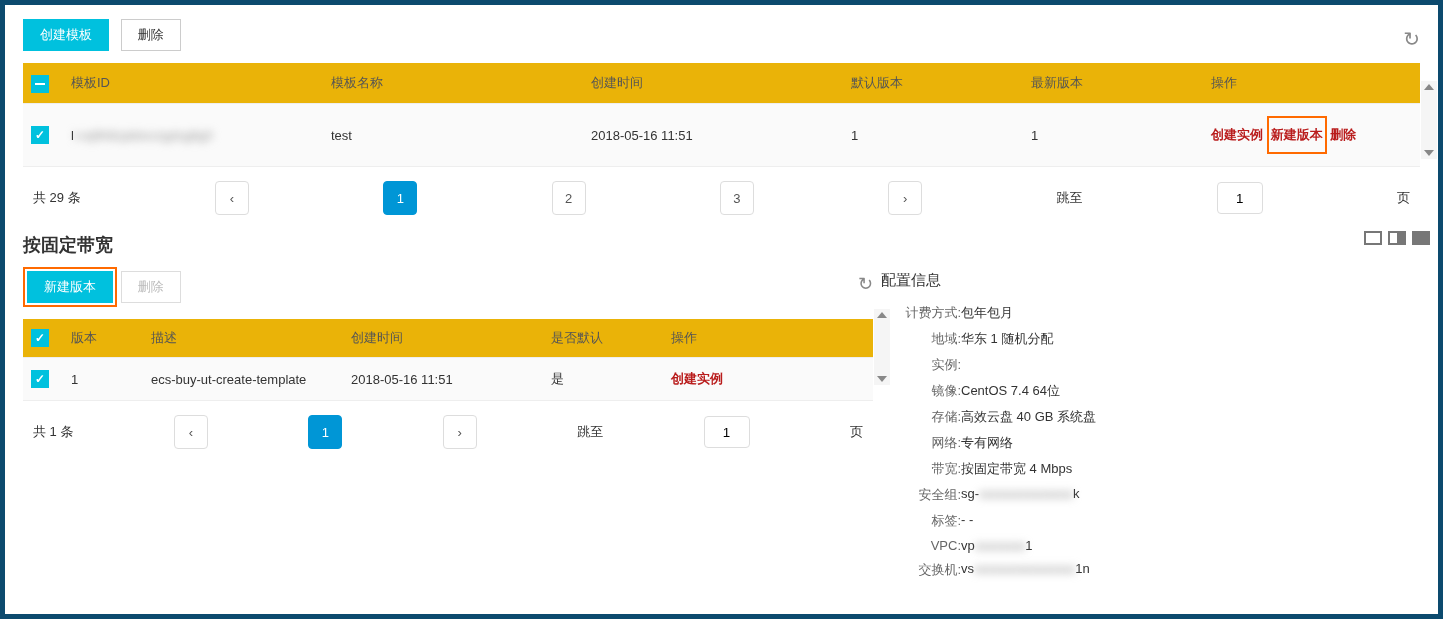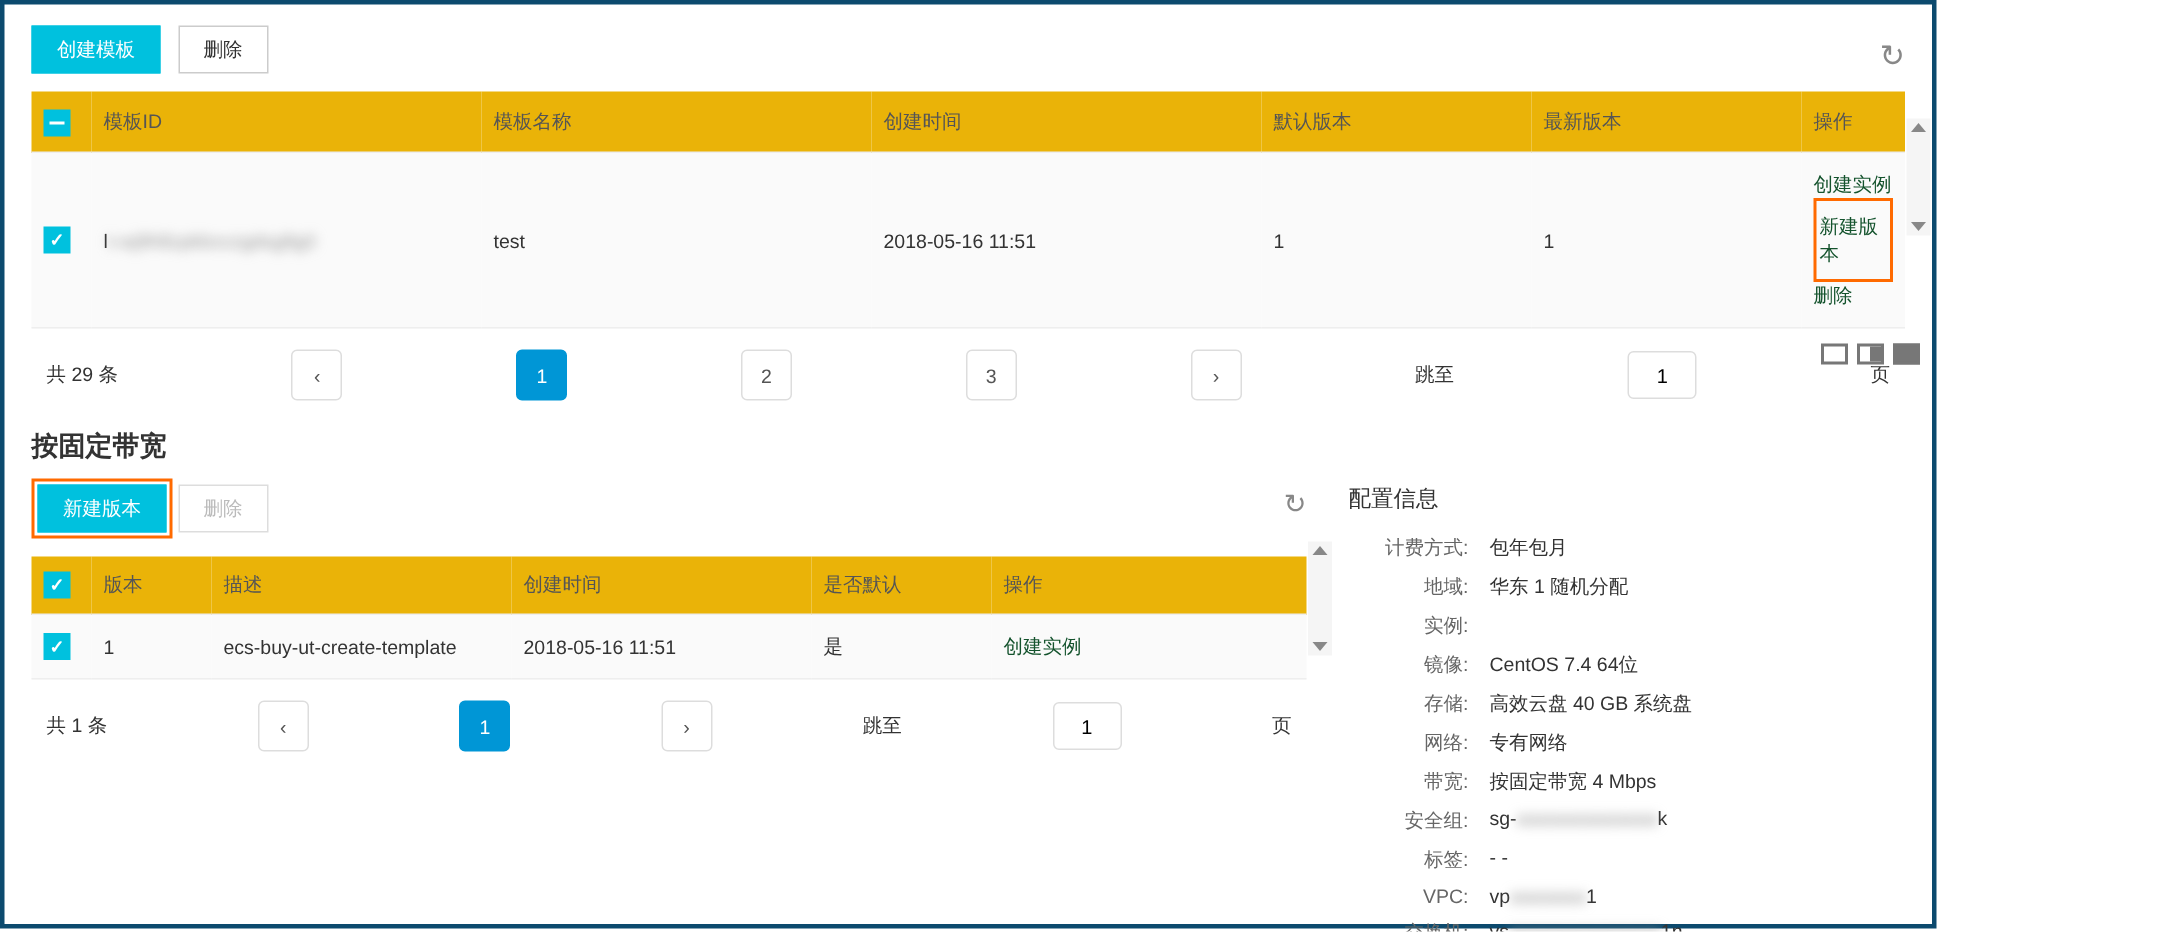--- a/index.html
+++ b/index.html
@@ -1,47 +1,47 @@
 <!DOCTYPE html>
 <html><head>
 <meta charset="utf-8">
 <style>
   * { box-sizing: border-box; margin: 0; padding: 0; }
   html, body { width: 1445px; height: 621px; font-family: "Microsoft YaHei", Arial, sans-serif; font-size: 13px; color: #333; background: #fff; overflow: hidden; }
-  .container { border: 3px solid #0c4a6e; width: 1291px; height: 619px; position: relative; padding: 0; }
+  .container { border: 5px solid #0c4a6e; width: 1443px; height: 619px; position: relative; padding: 0; }
   .top-area { padding: 14px 18px 0 18px; }
   .btn { display: inline-flex; align-items: center; justify-content: center; height: 32px; padding: 0 16px; font-size: 13px; cursor: pointer; border: 1px solid #ccc; background: #fff; color: #333; margin-right: 8px; }
   .btn-primary { background: #00c1de; color: #fff; border-color: #00c1de; }
   .btn-disabled { color: #bbb; border-color: #ddd; cursor: default; }
   .highlight-box { border: 2px solid #ff6a00; padding: 2px; display: inline-block; }
   .refresh-icon { position: absolute; right: 18px; top: 22px; font-size: 20px; color: #888; cursor: pointer; }
   table { width: 100%; border-collapse: collapse; margin-top: 12px; }
   th { background: #eab308; text-align: left; font-weight: normal; padding: 10px 8px; color: #555; border-bottom: 1px solid #eee; }
   td { padding: 12px 8px; background: #fafafa; border-bottom: 1px solid #eee; }
   .cb { width: 18px; height: 18px; background: #00c1de; display: inline-flex; align-items: center; justify-content: center; color: #fff; font-size: 12px; }
   .cb.minus::after { content: ""; width: 10px; height: 2px; background: #fff; }
   .cb.check::after { content: "✓"; font-weight: bold; }
   .blurred { filter: blur(4px); color: #999; }
-  .link { color: #14532d; cursor: pointer; }
+  .link { color: #b91c1c; cursor: pointer; font-weight: bold; }
   .pagination-row { display: flex; align-items: center; justify-content: space-between; gap: 10px; padding: 14px 10px; }
   .pg-btn { width: 34px; height: 34px; display: inline-flex; align-items: center; justify-content: center; border: 1px solid #ddd; border-radius: 4px; font-size: 13px; color: #555; cursor: pointer; }
   .pg-btn.active { background: #0096d6; color: #fff; border-color: #0096d6; }
   .pg-input { width: 46px; height: 32px; border: 1px solid #ddd; border-radius: 4px; text-align: center; }
   .section-title { font-size: 18px; font-weight: bold; padding: 4px 18px 10px 18px; }
   .view-icons { position: absolute; right: 8px; top: 226px; display: flex; gap: 6px; }
   .vi { width: 18px; height: 14px; border: 2px solid #777; }
   .vi.split { background: linear-gradient(to right, #fff 50%, #777 50%); }
   .vi.full { background: #777; }
-  .lower { display: flex; align-items: flex-start; padding: 0 18px; gap: 28px; }
+  .lower { display: flex; align-items: flex-start; padding: 0 18px; gap: 8px; }
   .left-pane { flex: 0 0 850px; position: relative; }
   .right-pane { flex: 1; padding-top: 4px; }
   .refresh-icon-small { position: absolute; right: 0; top: 6px; font-size: 18px; color: #888; cursor: pointer; }
   .cfg-title { font-size: 15px; margin-bottom: 14px; }
   .cfg-row { display: flex; margin-bottom: 8px; font-size: 13px; }
-  .cfg-label { width: 80px; text-align: right; color: #666; margin-right: 14px; }
+  .cfg-label { width: 80px; text-align: right; color: #666; margin-right: 0; }
   .cfg-val { color: #333; }
   .vscroll { position: absolute; right: 1px; top: 76px; width: 16px; height: 78px; background: #f5f5f5; }
   .vscroll::before, .vscroll::after { content: ""; position: absolute; left: 3px; width: 0; height: 0; border-left: 5px solid transparent; border-right: 5px solid transparent; }
   .vscroll::before { top: 3px; border-bottom: 6px solid #888; }
   .vscroll::after { bottom: 3px; border-top: 6px solid #888; }
   .vscroll2 { position: absolute; right: -17px; top: 42px; width: 16px; height: 76px; background: #f5f5f5; }
   .vscroll2::before, .vscroll2::after { content: ""; position: absolute; left: 3px; width: 0; height: 0; border-left: 5px solid transparent; border-right: 5px solid transparent; }
   .vscroll2::before { top: 3px; border-bottom: 6px solid #888; }
   .vscroll2::after { bottom: 3px; border-top: 6px solid #888; }
   .ops-highlight { border: 2px solid #ff6a00; padding: 8px 2px; display: inline-block; }

